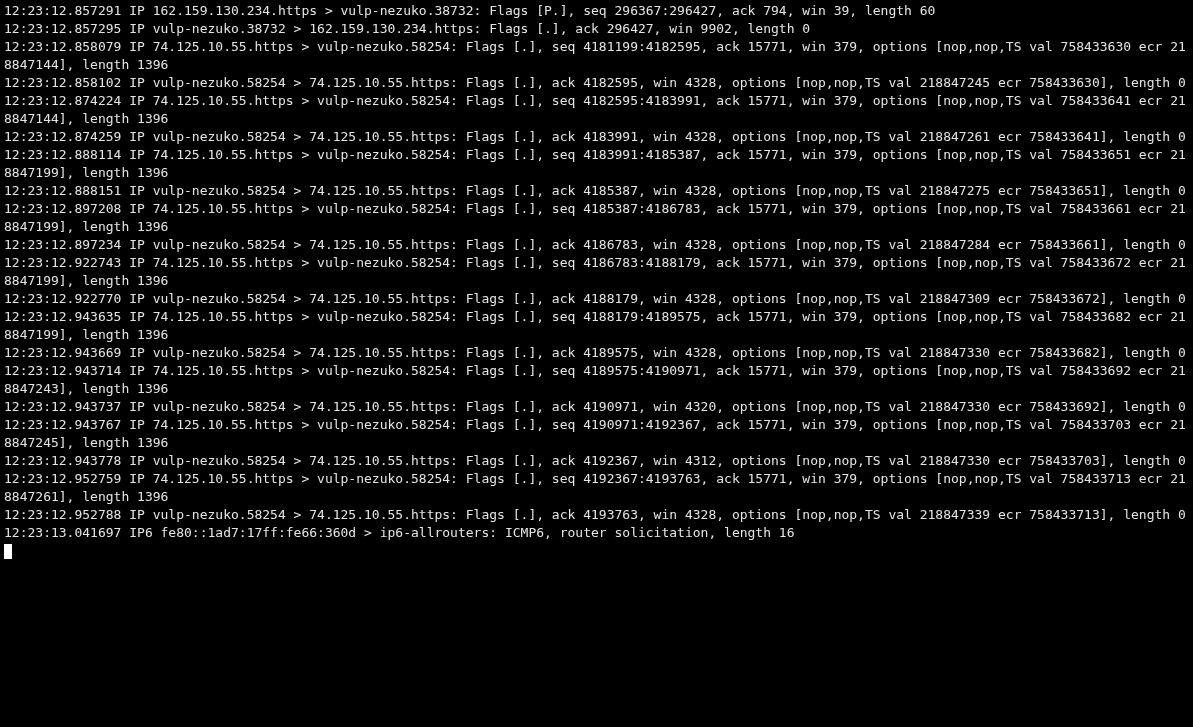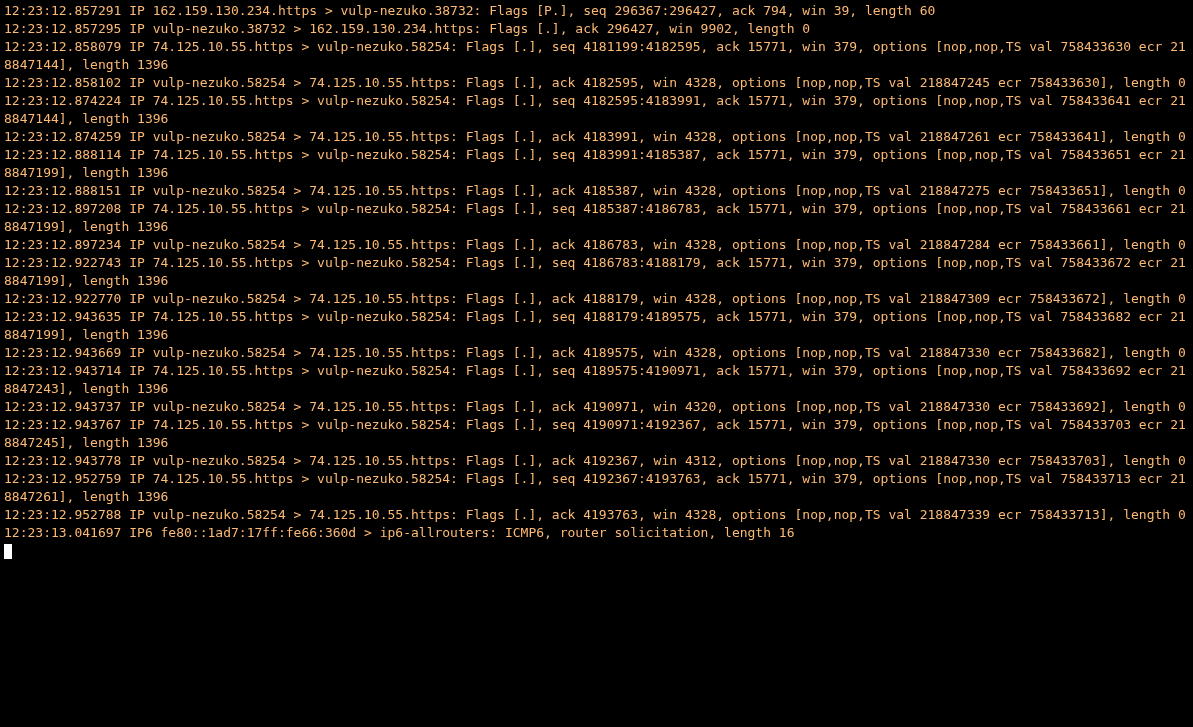--- a/index.html
+++ b/index.html
@@ -7,21 +7,21 @@
     padding: 0;
     width: 1193px;
     height: 727px;
     background: #000000;
     overflow: hidden;
   }
   #terminal {
     font-family: "DejaVu Sans Mono", "Menlo", "Consolas", monospace;
     font-size: 13px;
     line-height: 18px;
-    color: #fdba74;
+    color: #e5e5e5;
     white-space: pre-wrap;
     word-break: break-all;
     padding: 2px 4px;
     letter-spacing: 0px;
   }
   .cursor {
     display: inline-block;
     width: 8px;
     height: 15px;
     background: #ffffff;

